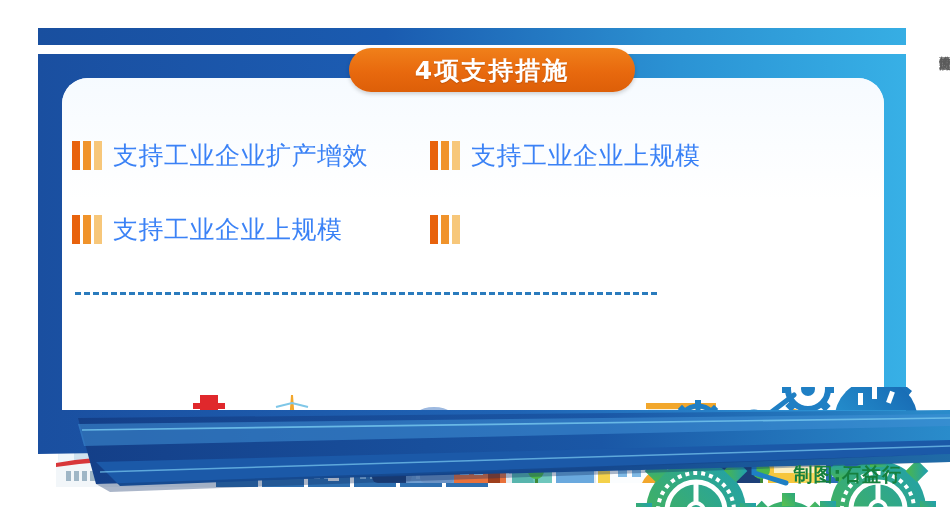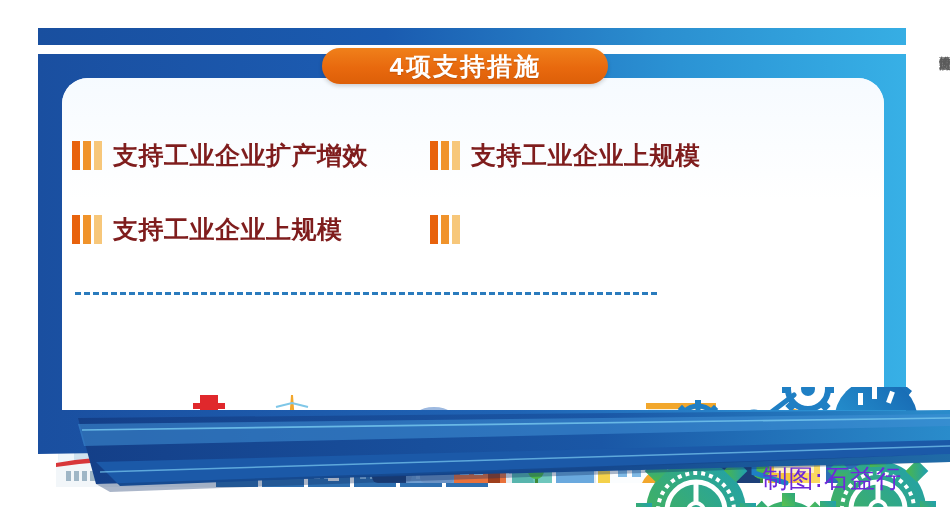--- a/index.html
+++ b/index.html
@@ -26,27 +26,26 @@
     background:#ffffff;border-radius:26px 26px 0 0;
     overflow:hidden;
   }
   .card-sheen{
     position:absolute;inset:0;
     background:linear-gradient(180deg,rgba(245,250,255,.9) 0%,rgba(255,255,255,1) 35%);
   }
 
   
   .title-pill{
-    position:absolute;left:322px;top:48px;width:286px;height:36px;
+    position:absolute;left:349px;top:48px;width:286px;height:44px;
     border-radius:22px;
     background:linear-gradient(180deg,#f0801a 0%,#e8690e 55%,#dd5f08 100%);
     box-shadow:0 2px 4px rgba(0,0,0,.18);
     display:flex;align-items:center;justify-content:center;
     z-index:6;
-    font-family:Liberation Mono, monospace;
   }
   .title-text{
     color:#ffffff;font-size:25px;font-weight:bold;letter-spacing:2px;
     text-shadow:0 1px 1px rgba(150,60,0,.45);
     white-space:nowrap;
   }
 
   
   .measures{
     position:absolute;left:72px;top:118px;width:800px;
@@ -55,40 +54,40 @@
   .m-row{display:flex;align-items:center;height:74px;}
   .m-item{display:flex;align-items:center;}
   .m-item.col1{width:358px;}
   .m-item.col2{flex:1;}
   .bars{display:flex;gap:3px;margin-right:11px;flex:0 0 auto;}
   .bar{width:8px;height:29px;display:block;}
   .b1{background:#e8620c;}
   .b2{background:#f0932b;}
   .b3{background:#f7c77a;}
   .m-label{
-    color:#7f1d1d;font-size:25px;font-weight:bold;letter-spacing:.5px;
+    color:#3b82f6;font-size:25px;font-weight:normal;letter-spacing:.5px;
     white-space:nowrap;
   }
 
   
   .divider{
     position:absolute;left:75px;top:292px;width:582px;height:0;
     border-top:3px dashed #2a7bbd;z-index:5;
   }
 
   
   .scene{position:absolute;left:0;right:0;bottom:0;height:120px;z-index:3;}
 
   
   .ribbon{position:absolute;left:0;top:410px;width:950px;height:97px;z-index:7;}
 
   
   .credit{
     position:absolute;right:48px;top:462px;
-    color:#6d28d9;font-size:25px;font-weight:normal;letter-spacing:1px;
+    color:#15803d;font-size:19px;font-weight:bold;letter-spacing:1px;
     z-index:9;white-space:nowrap;
   }
 
   
   .side-col{
     position:absolute;left:936px;top:46px;width:14px;height:460px;
     overflow:hidden;z-index:2;
   }
   .side-frag{
     color:#1e1e1e;font-size:13px;line-height:19px;

